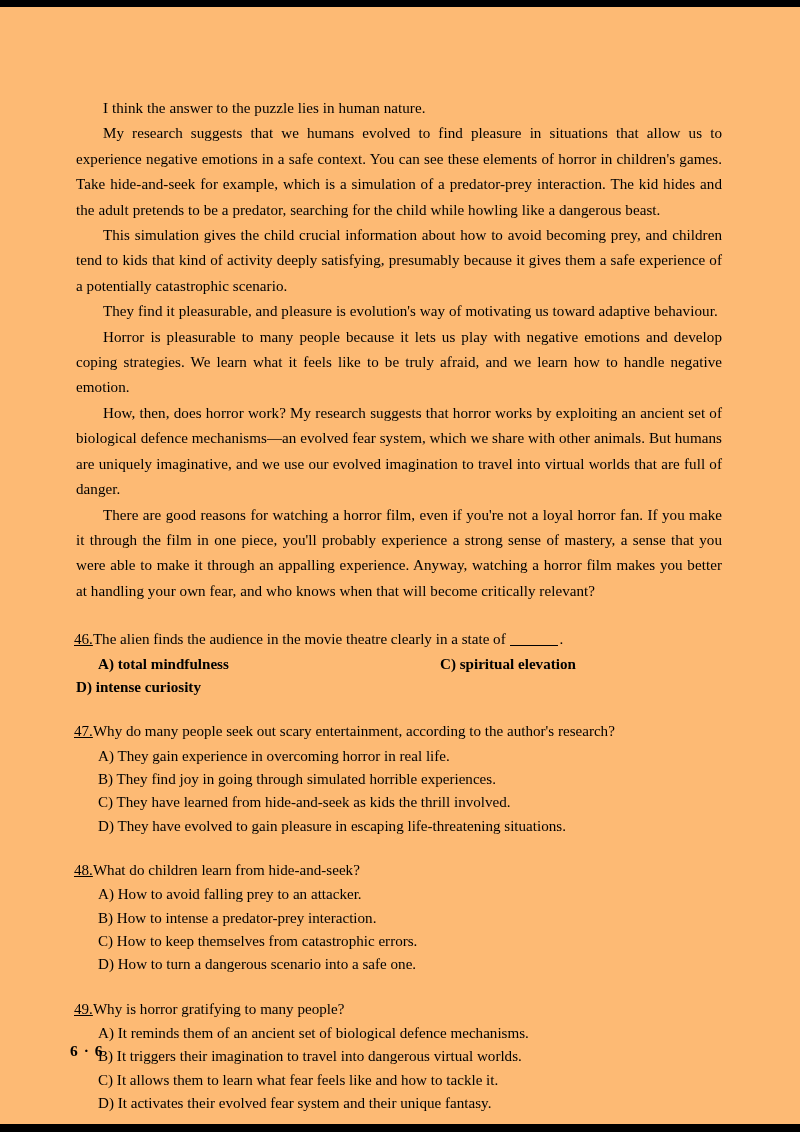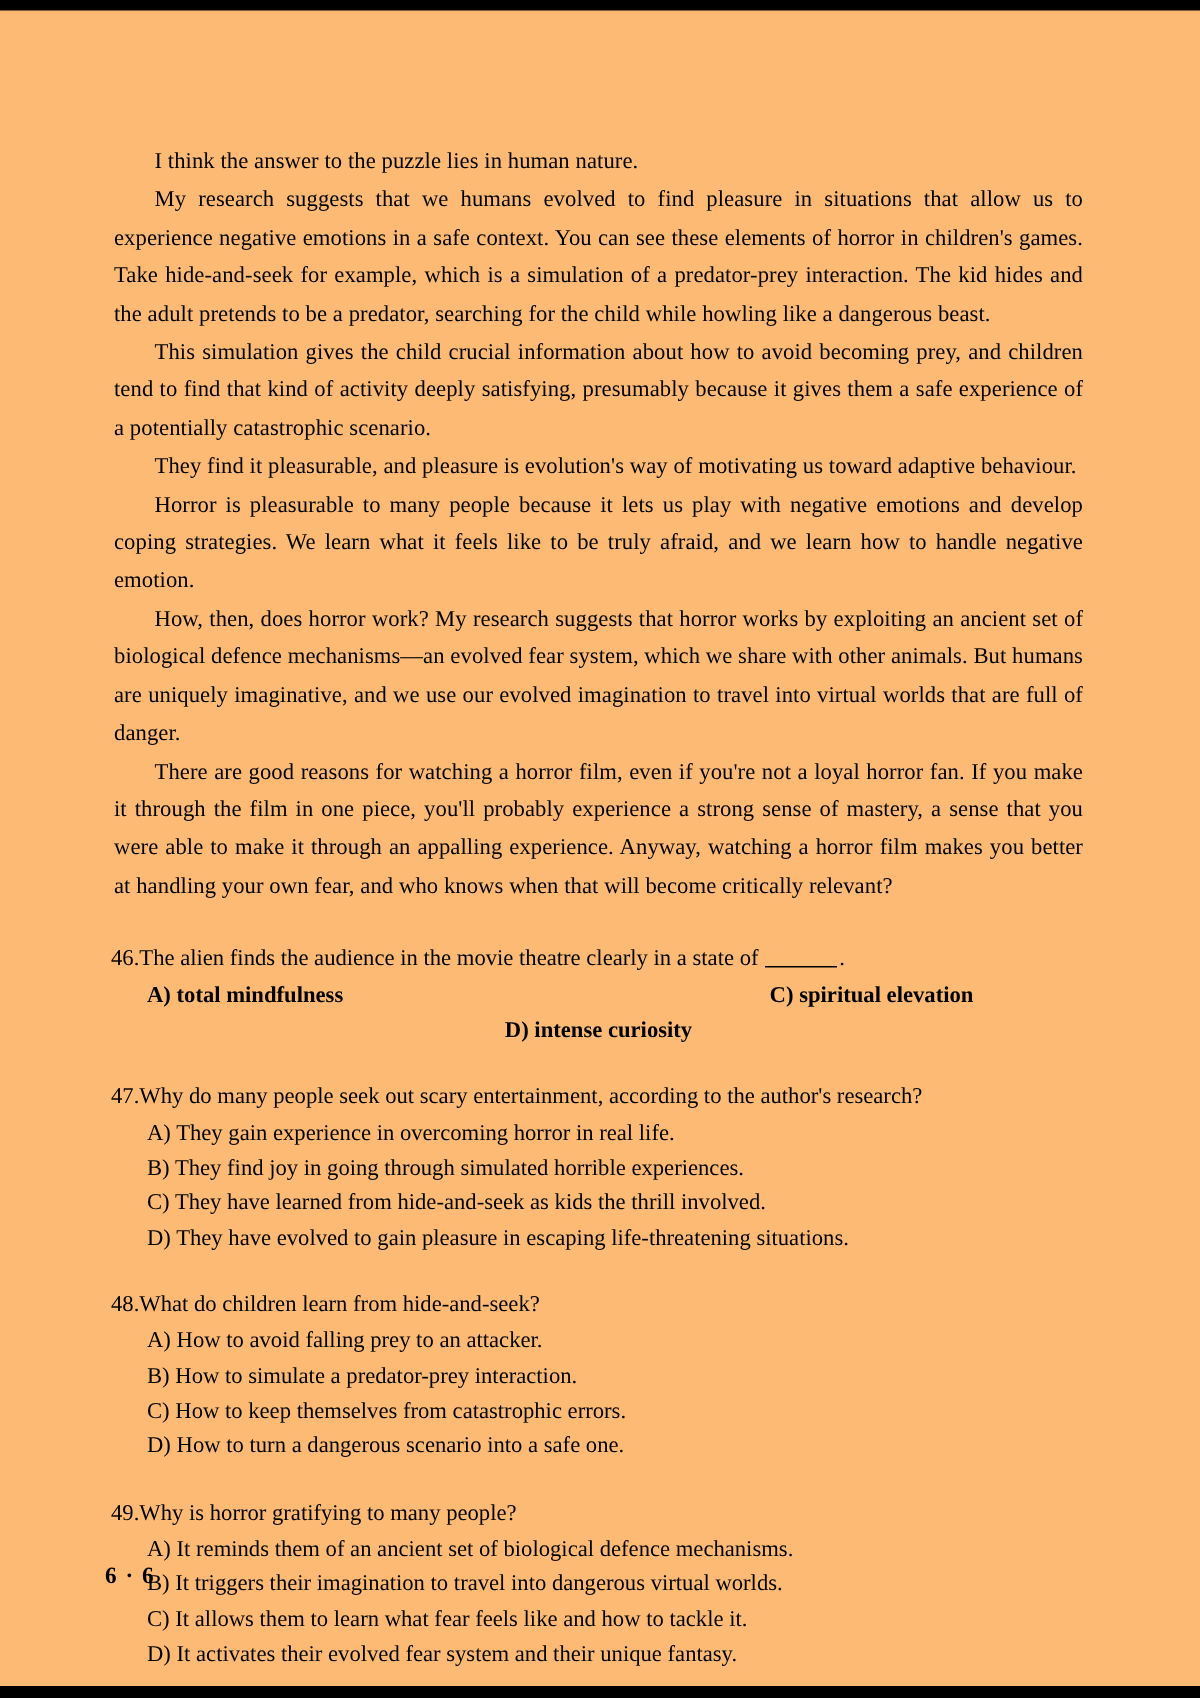--- a/index.html
+++ b/index.html
@@ -59,20 +59,21 @@
   .question-stem {
     margin: 0 0 1px -2px;
     font-size: 15.1px;
     line-height: 23.5px;
     display: flex;
     align-items: baseline;
   }
   .q-num {
     flex: 0 0 auto;
     white-space: pre;
+    text-decoration: underline;
   }
   .q-text {
     flex: 1 1 auto;
   }
   .blank-line {
     display: inline-block;
     width: 48px;
     border-bottom: 1.3px solid #000;
     vertical-align: -2px;
     margin: 0 1px;
@@ -100,21 +101,20 @@
     line-height: 23.3px;
     font-size: 15.1px;
     font-weight: bold;
   }
   .options-two-col .col-left {
     flex: 0 0 342px;
     margin-left: 22px;
   }
   .options-two-col .col-right {
     flex: 1 1 auto;
-    text-align: center;
   }
 
   
   .page-footer {
     position: absolute;
     left: 70px;
     top: 1042px;
     font-size: 15.5px;
     font-weight: bold;
     letter-spacing: 1px;
@@ -125,21 +125,21 @@
 
 <div class="page">
 
   <div class="scan-bar scan-bar-top"></div>
 
   <div class="content">
 
     <div class="passage">
       <p>I think the answer to the puzzle lies in human nature.</p>
       <p>My research suggests that we humans evolved to find pleasure in situations that allow us to experience negative emotions in a safe context. You can see these elements of horror in children's games. Take hide-and-seek for example, which is a simulation of a predator-prey interaction. The kid hides and the adult pretends to be a predator, searching for the child while howling like a dangerous beast.</p>
-      <p>This simulation gives the child crucial information about how to avoid becoming prey, and children tend to find that kind of activity deeply satisfying, presumably because it gives them a safe experience of a potentially catastrophic scenario.</p>
+      <p>This simulation gives the child crucial information about how to avoid becoming prey, and children tend to kids that kind of activity deeply satisfying, presumably because it gives them a safe experience of a potentially catastrophic scenario.</p>
       <p>They find it pleasurable, and pleasure is evolution's way of motivating us toward adaptive behaviour.</p>
       <p>Horror is pleasurable to many people because it lets us play with negative emotions and develop coping strategies. We learn what it feels like to be truly afraid, and we learn how to handle negative emotion.</p>
       <p>How, then, does horror work? My research suggests that horror works by exploiting an ancient set of biological defence mechanisms—an evolved fear system, which we share with other animals. But humans are uniquely imaginative, and we use our evolved imagination to travel into virtual worlds that are full of danger.</p>
       <p>There are good reasons for watching a horror film, even if you're not a loyal horror fan. If you make it through the film in one piece, you'll probably experience a strong sense of mastery, a sense that you were able to make it through an appalling experience. Anyway, watching a horror film makes you better at handling your own fear, and who knows when that will become critically relevant?</p>
     </div>
 
     <div class="questions">
 
       <div class="question-block">
         <div class="question-stem">
@@ -172,21 +172,21 @@
         </div>
       </div>
 
       <div class="question-block">
         <div class="question-stem">
           <span class="q-num">48.</span>
           <span class="q-text">What do children learn from hide-and-seek?</span>
         </div>
         <div class="options-single">
           <div class="opt">A) How to avoid falling prey to an attacker.</div>
-          <div class="opt">B) How to simulate a predator-prey interaction.</div>
+          <div class="opt">B) How to intense a predator-prey interaction.</div>
           <div class="opt">C) How to keep themselves from catastrophic errors.</div>
           <div class="opt">D) How to turn a dangerous scenario into a safe one.</div>
         </div>
       </div>
 
       <div class="question-block">
         <div class="question-stem">
           <span class="q-num">49.</span>
           <span class="q-text">Why is horror gratifying to many people?</span>
         </div>

